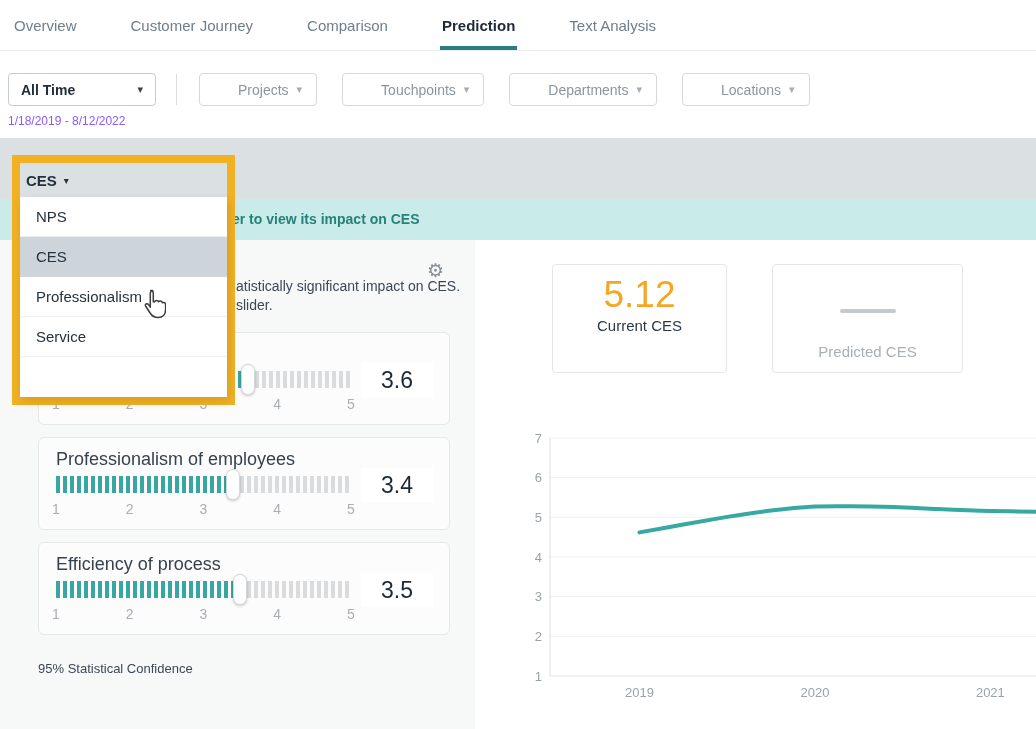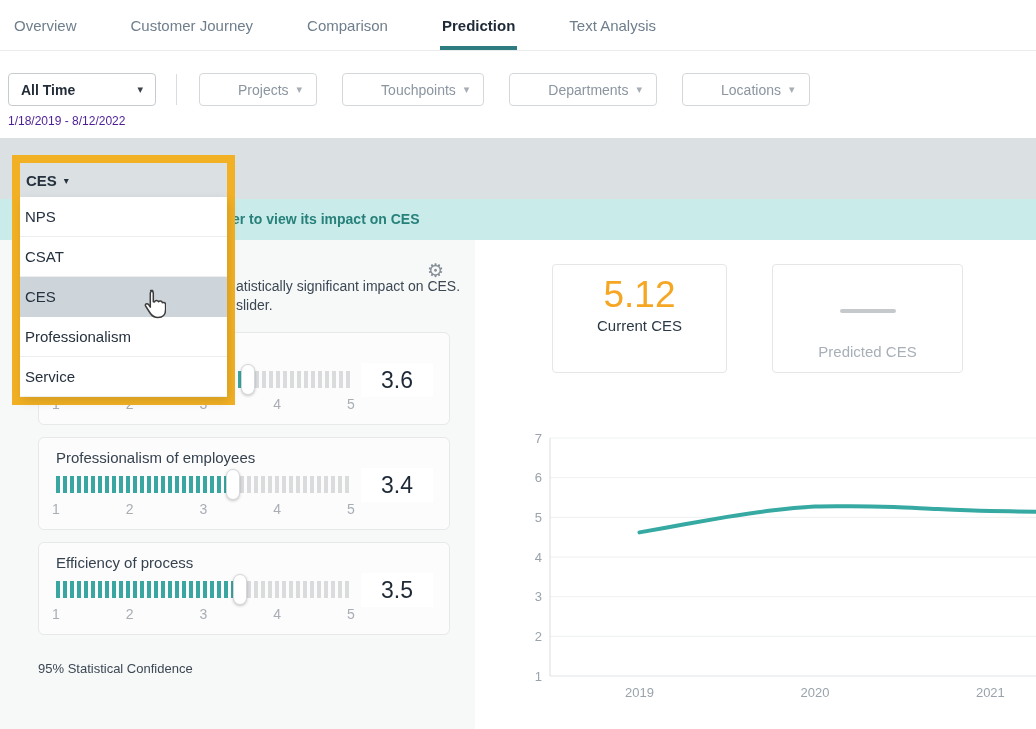--- a/index.html
+++ b/index.html
@@ -17,36 +17,36 @@
   
   .filterbar { position:absolute; left:0; top:51px; width:1036px; height:87px; background:#fff; }
   .timeselect { position:absolute; left:8px; top:22px; width:148px; height:33px; border:1px solid #c6cbcf; border-radius:4px; background:#fff; display:flex; align-items:center; padding:0 12px; cursor:pointer; }
   .timeselect .tval { font-size:14px; font-weight:700; color:#232d39; flex:1; }
   .caret { font-size:11px; color:#39424d; }
   .vsep { position:absolute; left:176px; top:23px; width:1px; height:31px; background:#dadde0; }
   .filterbtns { position:absolute; left:199px; top:22px; display:flex; gap:25px; }
   .fbtn { height:33px; border:1px solid #d4d8db; border-radius:4px; background:#fff; display:flex; align-items:center; gap:8px; padding:0 14px; cursor:pointer; }
   .fbtn span.lbl { font-size:14px; color:#8b95a0;margin-left:24px; }
   .fbtn .caret { color:#a6adb5; }
-  .daterange { position:absolute; left:8px; top:63px; font-size:12px; color:#4c1d95; }
+  .daterange { position:absolute; left:8px; top:63px; font-size:12px; color:#8b5cf6; }
 
   
   .grayband { position:absolute; left:0; top:138px; width:1036px; height:61px; background:#dbe0e2; }
   .banner { position:absolute; left:0; top:199px; width:1036px; height:41px; background:#c9ebe9; }
   .banner-text { position:absolute; left:232px; top:0; line-height:41px; font-size:14px; font-weight:700; color:#27817b; }
 
   
   .leftpanel { position:absolute; left:0; top:240px; width:475px; height:489px; background:#f7f8f8; }
   .gear { position:absolute; left:427px; top:19px; font-size:19px; color:#868e96; cursor:pointer; }
   .intro { position:absolute; left:236px; font-size:14px; color:#3c4854; white-space:nowrap; }
   .intro.l1 { top:38px; }
   .intro.l2 { top:57px; }
   #cards { position:absolute; left:38px; top:92px; width:412px; }
   .card { position:relative; width:412px; height:93px; background:#fcfcfd; border:1px solid #e6e8ea; border-radius:6px; margin-bottom:12px; }
-  .ctitle { position:absolute; left:17px; top:11px; font-size:15px; color:#36424e; }
+  .ctitle { position:absolute; left:17px; top:11px; font-size:18px; color:#36424e; }
   .track { position:absolute; left:17px; top:38px; width:295px; height:17px; cursor:pointer; }
   .ticks { position:absolute; top:0; bottom:0; }
   .ticks.fill { left:0; background-image:repeating-linear-gradient(90deg,#3aa6a1 0,#3aa6a1 4px,transparent 4px,transparent 7px); }
   .ticks.rest { right:0; background-image:repeating-linear-gradient(90deg,#d9dbdd 0,#d9dbdd 4px,transparent 4px,transparent 7px); }
   .handle { position:absolute; top:-7px; width:14px; height:31px; background:#fff; border:1px solid #d5d8db; border-radius:7px; box-shadow:0 1px 3px rgba(0,0,0,.22); cursor:grab; }
   .cvalue { position:absolute; left:322px; top:30px; width:72px; height:34px; background:#fff; display:flex; align-items:center; justify-content:center; font-size:23px; color:#1d2936; }
   .cscale { position:absolute; left:17px; top:63px; width:295px; height:16px; }
   .cscale span { position:absolute; transform:translateX(-50%); font-size:14px; color:#a9aeb4; }
   .confidence { position:absolute; left:38px; top:421px; font-size:13px; color:#3c4854; }
 
@@ -62,21 +62,21 @@
   
   #chart { position:absolute; left:520px; top:425px; width:516px; height:290px; overflow:hidden; }
   #chart text { font-family:"Liberation Sans","DejaVu Sans",sans-serif; font-size:13px; fill:#9aa3ab; }
 
   
   .annotation { position:absolute; left:12px; top:155px; width:223px; height:250px; border:8px solid #f2b124; z-index:50; }
   .dd-header { position:absolute; left:0; top:0; right:0; height:34px; background:#dbe0e2; display:flex; align-items:center; gap:7px; padding-left:6px; cursor:pointer; }
   .dd-header .hval { font-size:15px; font-weight:700; color:#25313e; }
   .dd-header .caret { color:#25313e; font-size:10px; }
   .dd-menu { position:absolute; left:0; top:34px; right:0; bottom:0; background:#fff; box-shadow:2px 4px 10px rgba(0,0,0,.12); overflow:hidden; }
-  .dd-item { height:40px; display:flex; align-items:center; padding-left:5px; font-size:15px; color:#25313e; border-bottom:1px solid #eceeef; cursor:pointer; background:#fff; }
+  .dd-item { height:40px; display:flex; align-items:center; padding-left:16px; font-size:15px; color:#25313e; border-bottom:1px solid #eceeef; cursor:pointer; background:#fff; }
   .dd-item.hl { background:#cdd4da; border-bottom-color:#cdd4da; }
 
   .cursor { position:absolute; left:142px; top:288px; z-index:60; }
 </style>
 </head>
 <body>
 
 <div id="app">
 
   <div class="topnav">
@@ -211,21 +211,20 @@
       <path d="M 119.48014440433113,107.40666666666667 C 126.8,106.1 148.7,102.1 163.3,99.5 C 178.0,96.9 192.6,94.3 207.2,91.9 C 221.8,89.6 236.4,87.3 251.1,85.6 C 265.7,83.9 281.8,82.4 294.9,81.6 C 308.1,80.9 316.9,81.2 330.0,81.2 C 343.2,81.3 359.3,81.6 373.9,82.0 C 388.5,82.5 401.7,83.3 417.7,84.0 C 433.8,84.7 452.8,85.5 470.4,86.0 C 487.9,86.4 514.2,86.6 523.0,86.8" fill="none" stroke="#35a9a2" stroke-width="4" stroke-linecap="round" stroke-linejoin="round"></path>
     </svg>
 
   <div class="annotation">
     <div class="dd-header">
       <span class="hval">CES</span>
       <span class="caret">▾</span>
     </div>
     <div class="dd-menu" id="dd-menu">
         <div class="dd-item">NPS</div>
-        <div class="dd-item">CSAT</div>
         <div class="dd-item hl">CES</div>
         <div class="dd-item">Professionalism</div>
         <div class="dd-item">Service</div>
       </div>
   </div>
 
   <svg class="cursor" width="24" height="32" viewBox="0 0 24 32">
     <path d="M8.6 2.6c1.5 0 2.7 1.2 2.7 2.7v8.4l1.2.2c.3-.8 1.1-1.4 2-1.4.9 0 1.7.5 2 1.3.4-.4 1-.7 1.7-.7 1 0 1.9.7 2.1 1.6.3-.2.7-.3 1.1-.3 1.2 0 2.2 1 2.2 2.2v4.9c0 4.6-2.6 8-7.6 8-4 0-6-1.5-7.9-4.5l-4.5-7c-.6-1 .1-2.3 1.3-2.3.7 0 1.3.3 1.7.9l1.7 2.6V5.3c0-1.5 1.2-2.7 2.3-2.7z" fill="#ffffff" stroke="#3c3c3c" stroke-width="1.5" stroke-linejoin="round"></path>
   </svg>
 

